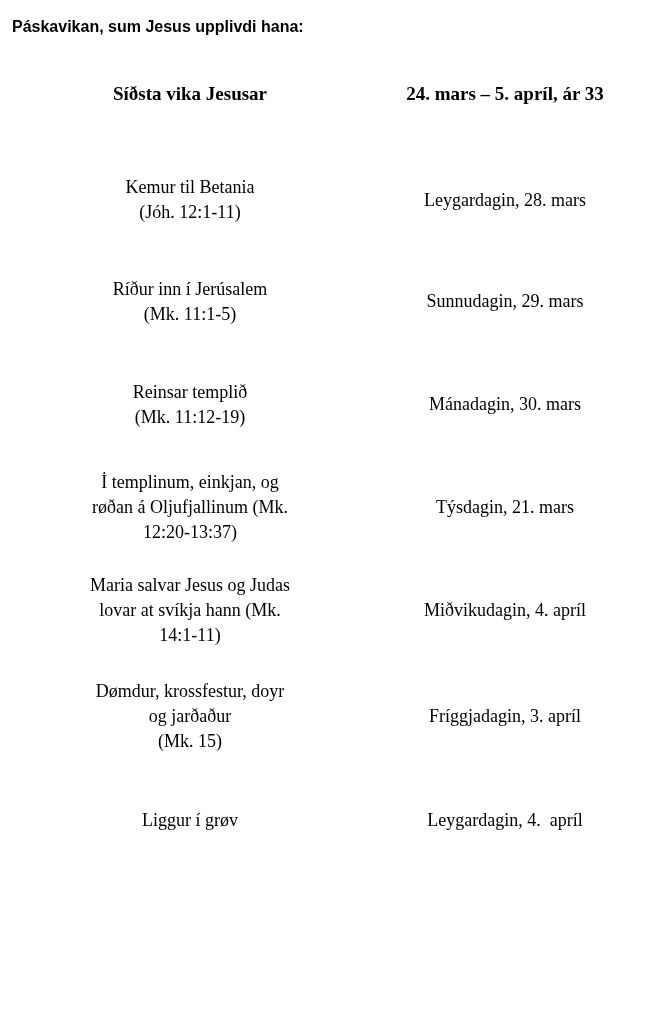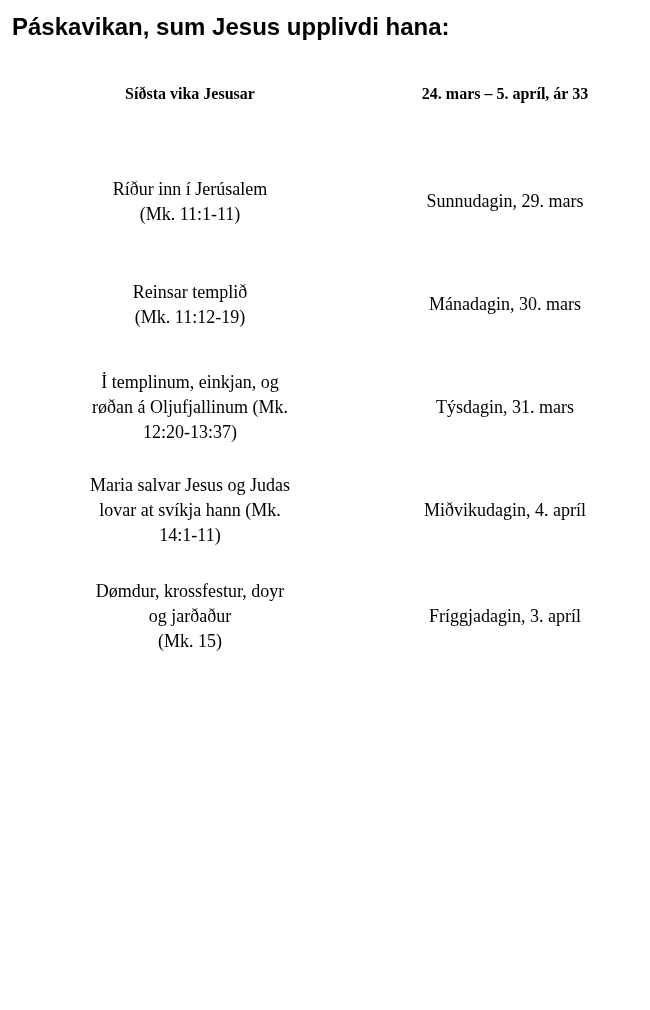--- a/index.html
+++ b/index.html
@@ -7,42 +7,42 @@
     width: 650px;
     height: 1010px;
     background: #ffffff;
     color: #000000;
     font-family: "Liberation Serif", "DejaVu Serif", serif;
     overflow: hidden;
   }
   .page-title {
     font-family: "Liberation Sans", "DejaVu Sans", sans-serif;
     font-weight: bold;
-    font-size: 24px;
+    font-size: 16px;
     line-height: 23px;
     margin: 15px 0 0 12px;
   }
   table.schedule {
     border-collapse: collapse;
     table-layout: fixed;
     margin-left: 10px;
     width: 630px;
   }
   col.c1 { width: 360px; }
   col.c2 { width: 270px; }
   th, td {
     vertical-align: middle;
     text-align: center;
     padding: 0;
     white-space: pre-wrap;
     font-weight: normal;
   }
   th.hcell {
     font-weight: bold;
-    font-size: 16px;
+    font-size: 19px;
   }
   td.ecell, td.dcell {
     font-size: 18px;
     line-height: 25px;
   }
   tr.rh { height: 112px; }
   tr.r1 { height: 100px; }
   tr.r2 { height: 103px; }
   tr.r3 { height: 103px; }
   tr.r4 { height: 102px; }
@@ -59,42 +59,51 @@
 <table class="schedule">
   <colgroup>
       <col class="c1">
       <col class="c2">
     </colgroup>
   <tbody>
     <tr class="rh">
       <th class="hcell">Síðsta vika Jesusar</th>
       <th class="hcell">24. mars – 5. apríl, ár 33</th>
     </tr>
+    <tr class="r1">
+      <td class="ecell">Kemur til Betania
+(Jóh. 12:1-11)</td>
+      <td class="dcell">Leygardagin, 28. mars</td>
+    </tr>
     <tr class="r2">
       <td class="ecell">Ríður inn í Jerúsalem
-(Mk. 11:1-11)</td>
+(Mk. 11:1-5)</td>
       <td class="dcell">Sunnudagin, 29. mars</td>
     </tr>
     <tr class="r3">
       <td class="ecell">Reinsar templið
 (Mk. 11:12-19)</td>
       <td class="dcell">Mánadagin, 30. mars</td>
     </tr>
     <tr class="r4">
       <td class="ecell">İ templinum, einkjan, og
 røðan á Oljufjallinum (Mk.
 12:20-13:37)</td>
-      <td class="dcell">Týsdagin, 31. mars</td>
+      <td class="dcell">Týsdagin, 21. mars</td>
     </tr>
     <tr class="r5">
       <td class="ecell">Maria salvar Jesus og Judas
 lovar at svíkja hann (Mk.
 14:1-11)</td>
       <td class="dcell">Miðvikudagin, 4. apríl</td>
     </tr>
     <tr class="r7">
       <td class="ecell">Dømdur, krossfestur, doyr
 og jarðaður
 (Mk. 15)</td>
       <td class="dcell">Fríggjadagin, 3. apríl</td>
     </tr>
+    <tr class="r8">
+      <td class="ecell">Liggur í grøv</td>
+      <td class="dcell">Leygardagin, 4.  apríl</td>
+    </tr>
   </tbody>
 </table>
 
 </body></html>

